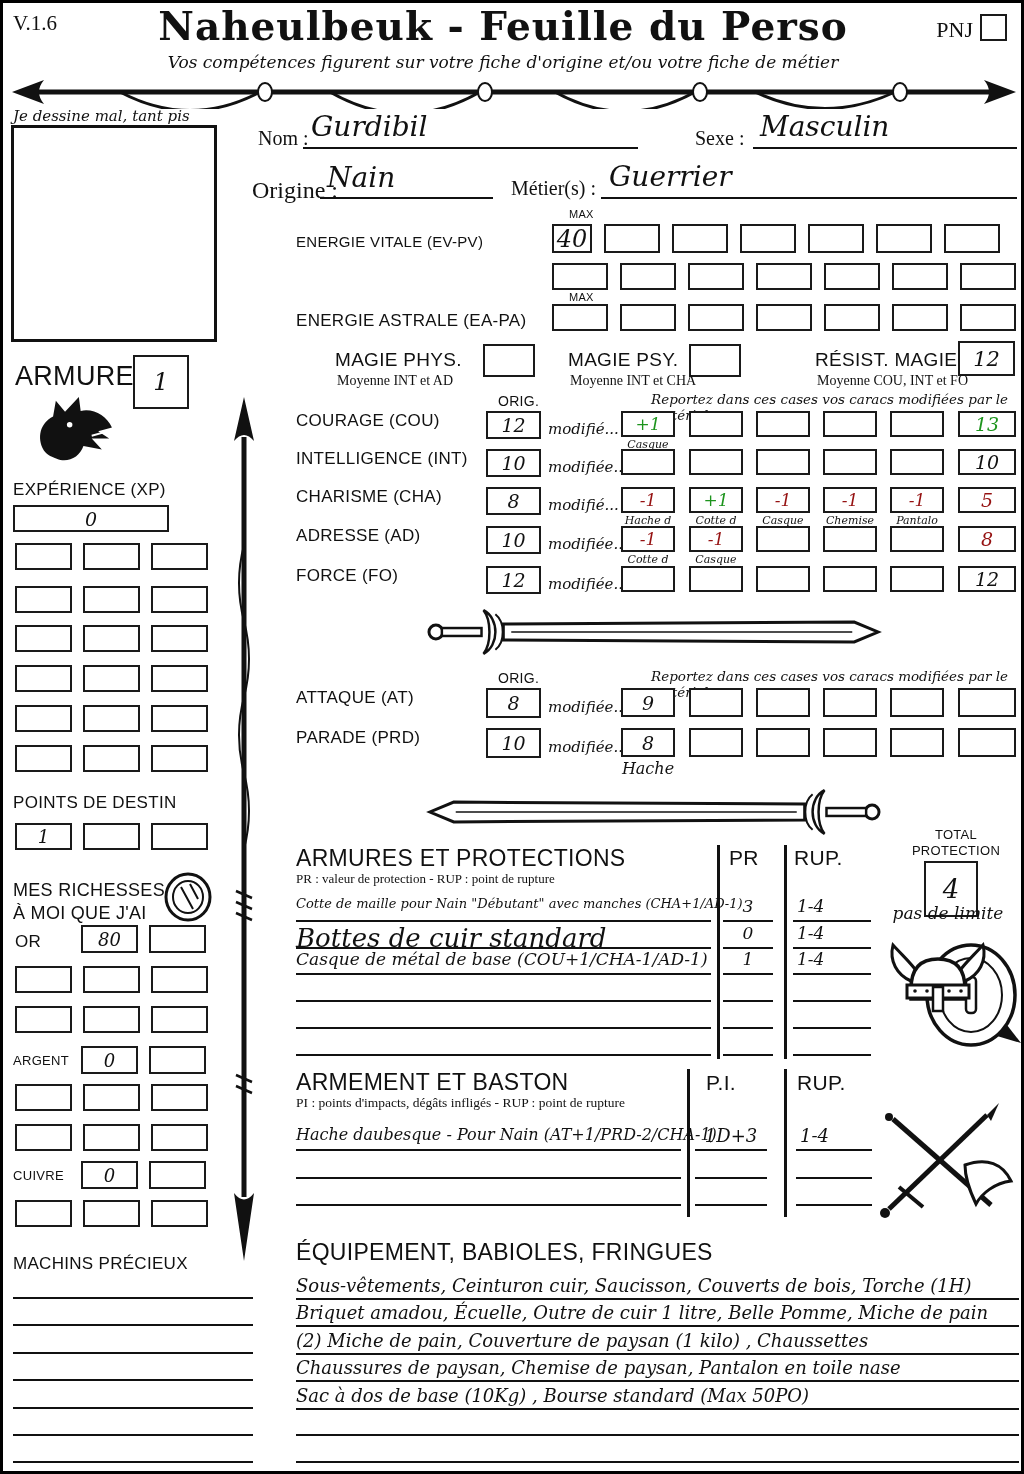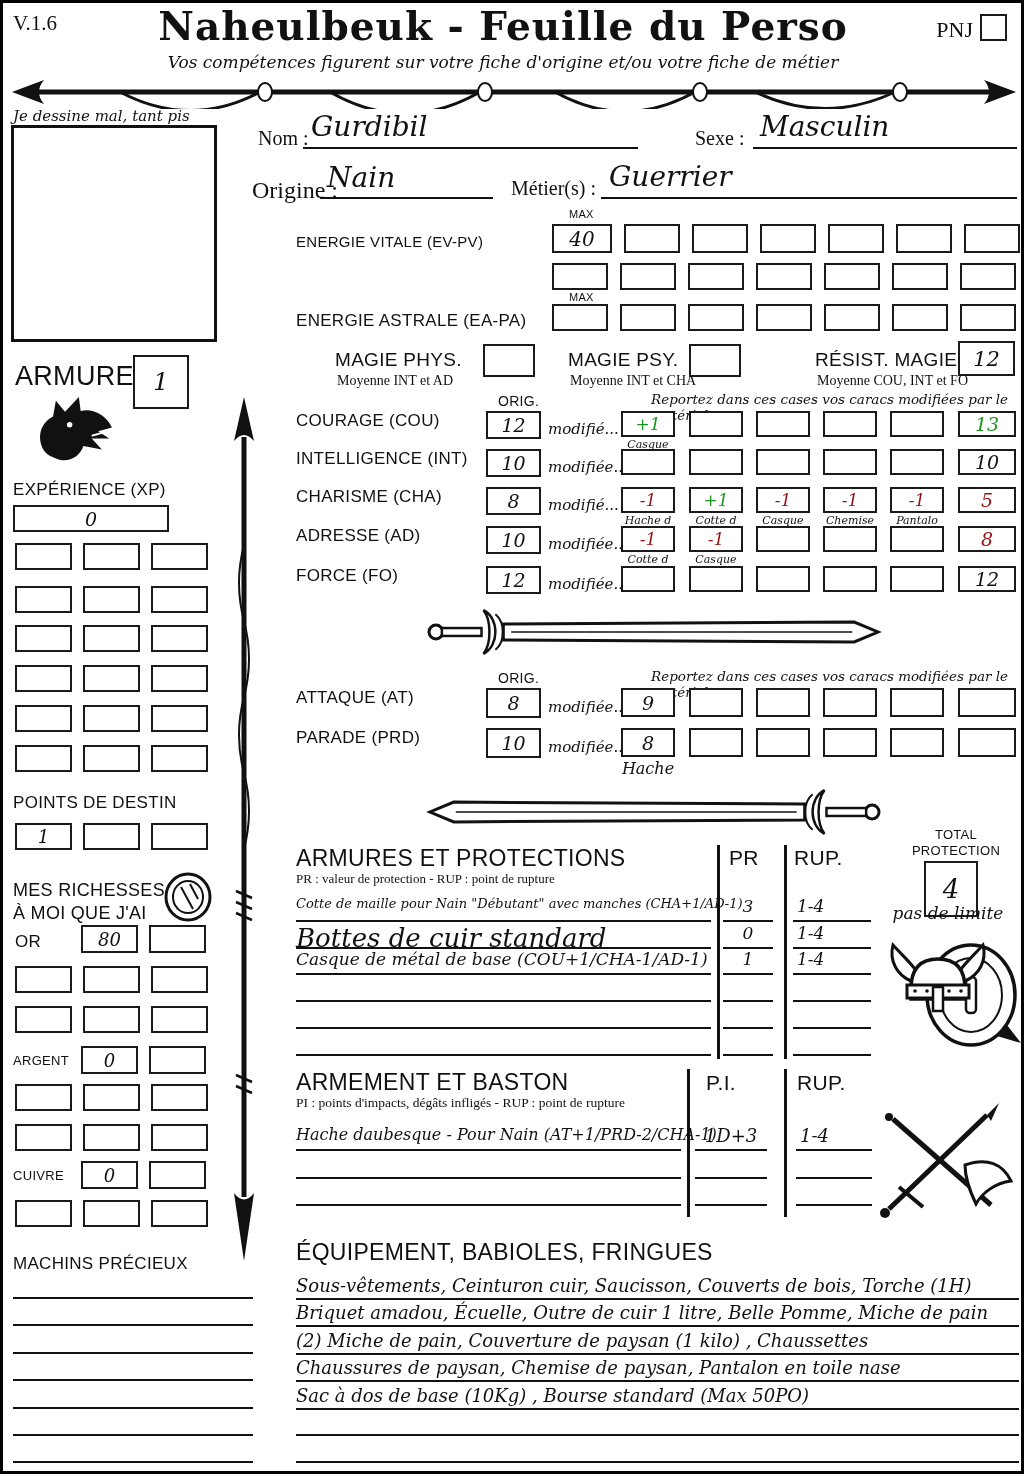--- a/index.html
+++ b/index.html
@@ -192,21 +192,21 @@
   <div class="abs serif" style="left:249px;top:174px;font-size:24px">Origine :</div>
   <div class="abs hand" style="left:324px;top:158px;font-size:28px">Nain</div>
   <div class="abs uline" style="left:317px;top:184px;width:173px;height:12px"></div>
   <div class="abs serif" style="left:508px;top:174px;font-size:20px">Métier(s) :</div>
   <div class="abs hand" style="left:606px;top:157px;font-size:28px">Guerrier</div>
   <div class="abs uline" style="left:598px;top:184px;width:416px;height:12px"></div>
 
   <div class="abs blocky" style="left:293px;top:230px;font-size:15px">ENERGIE VITALE (EV-PV)</div>
   <div class="abs blocky" style="left:566px;top:205px;font-size:11px">MAX</div>
   <div class="abs flexrow" style="left:549px;top:221px">
-    <div class="cell" style="width:60px;height:29px;font-size:20px">40</div>
+    <div class="cell" style="width:40px;height:29px;font-size:24px">40</div>
     <div class="cell" style="width:56px;height:29px"></div>
       <div class="cell" style="width:56px;height:29px"></div>
       <div class="cell" style="width:56px;height:29px"></div>
       <div class="cell" style="width:56px;height:29px"></div>
       <div class="cell" style="width:56px;height:29px"></div>
       <div class="cell" style="width:56px;height:29px"></div>
   </div>
   <div class="abs flexrow" style="left:549px;top:260px">
     <div class="cell" style="width:56px;height:27px"></div>
       <div class="cell" style="width:56px;height:27px"></div>

